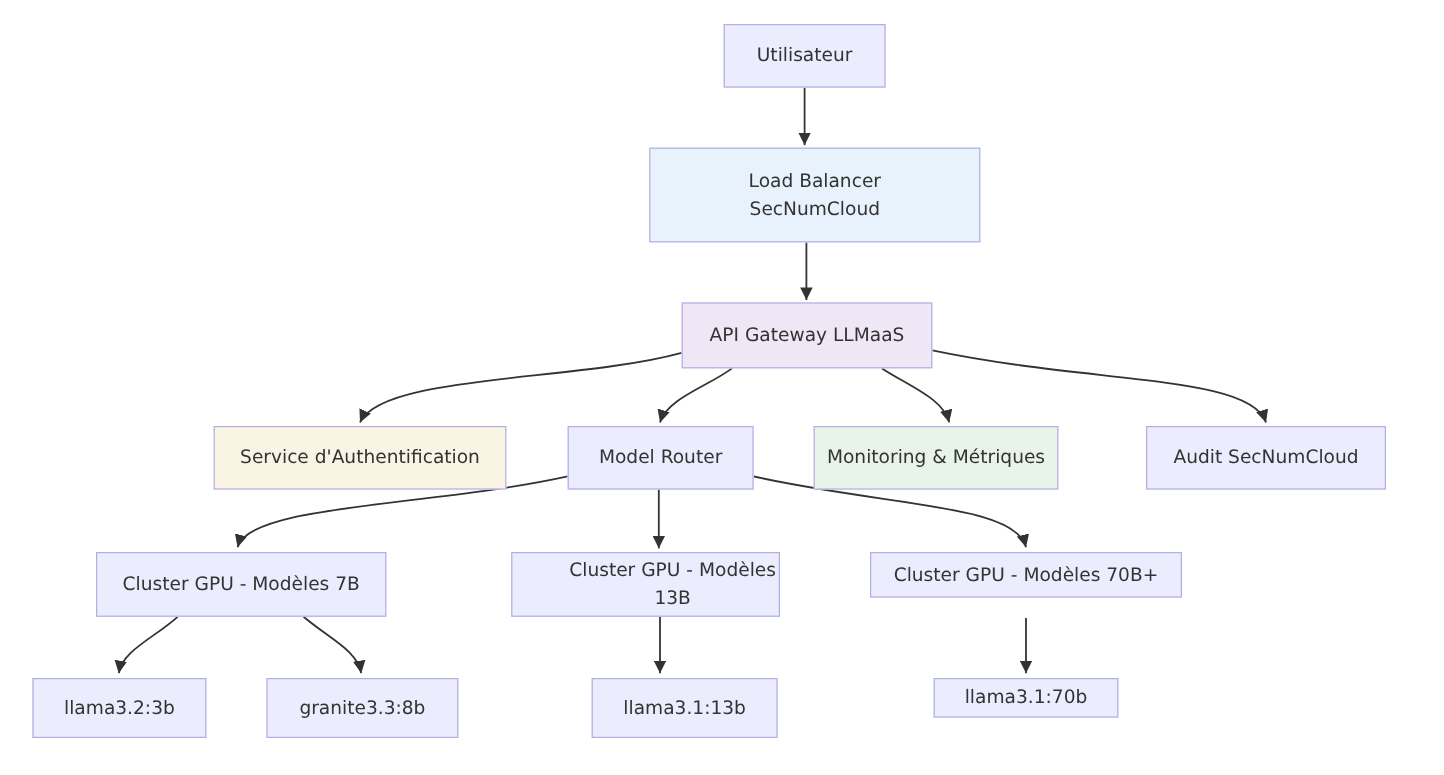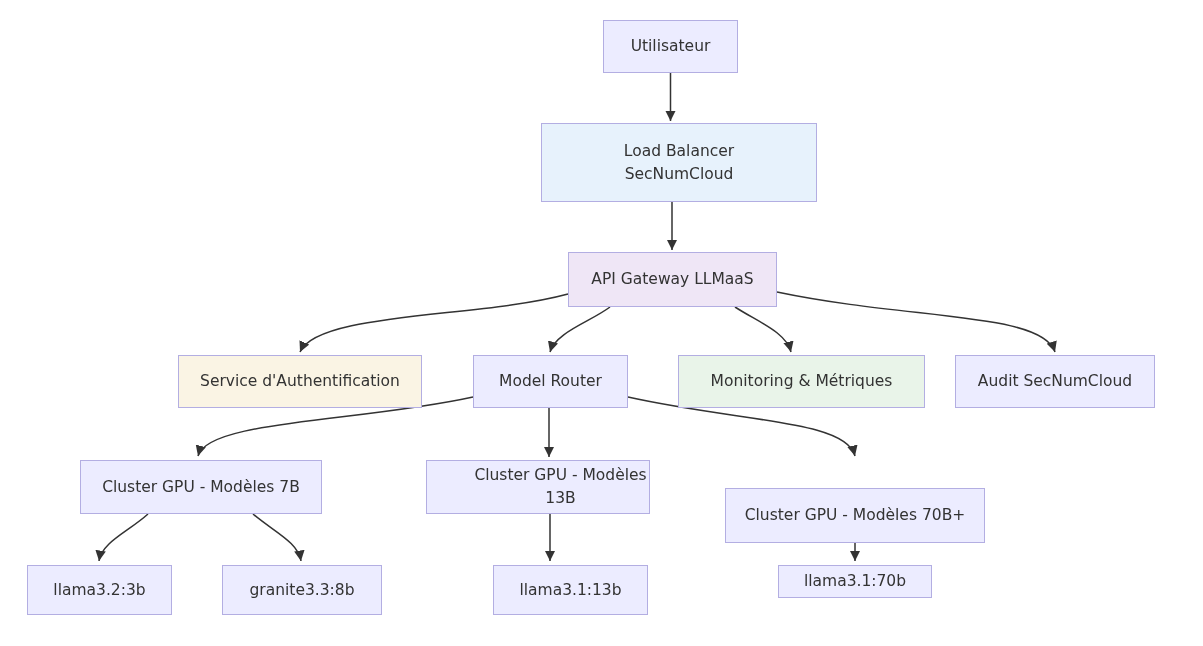--- a/index.html
+++ b/index.html
@@ -22,25 +22,25 @@
     font-size:15.5px;
     line-height:23px;
     box-sizing:border-box;
   }
   
   .n-utilisateur {left:603px;top:20px;width:135px;height:53px;}
   .n-load_balancer{left:541px;top:123px;width:276px;height:79px;}
   .n-api_gateway {left:568px;top:252px;width:209px;height:55px;}
   .n-auth        {left:178px;top:355px;width:244px;height:53px;}
   .n-model_router{left:473px;top:355px;width:155px;height:53px;}
-  .n-monitoring  {left:678px;top:355px;width:247px;height:53px;}
+  .n-monitoring  {left:678px;top:355px;width:204px;height:53px;}
   .n-audit       {left:955px;top:355px;width:200px;height:53px;}
   .n-cluster_7b  {left:80px; top:460px;width:242px;height:54px;}
   .n-cluster_13b {left:426px;top:460px;width:224px;height:54px;padding-left:45px;}
-  .n-cluster_70b {left:725px;top:460px;width:260px;height:55px;margin-top:28px;}
+  .n-cluster_70b {left:725px;top:460px;width:260px;height:38px;}
   .n-llama32_3b  {left:27px; top:565px;width:145px;height:50px;}
   .n-granite33_8b{left:222px;top:565px;width:160px;height:50px;}
   .n-llama31_13b {left:473px;top:565px;width:155px;height:50px;margin-left:20px;}
   .n-llama31_70b {left:778px;top:565px;width:154px;height:33px;}
 </style>
 </head>
 <body>
 
 <div class="canvas">
 

